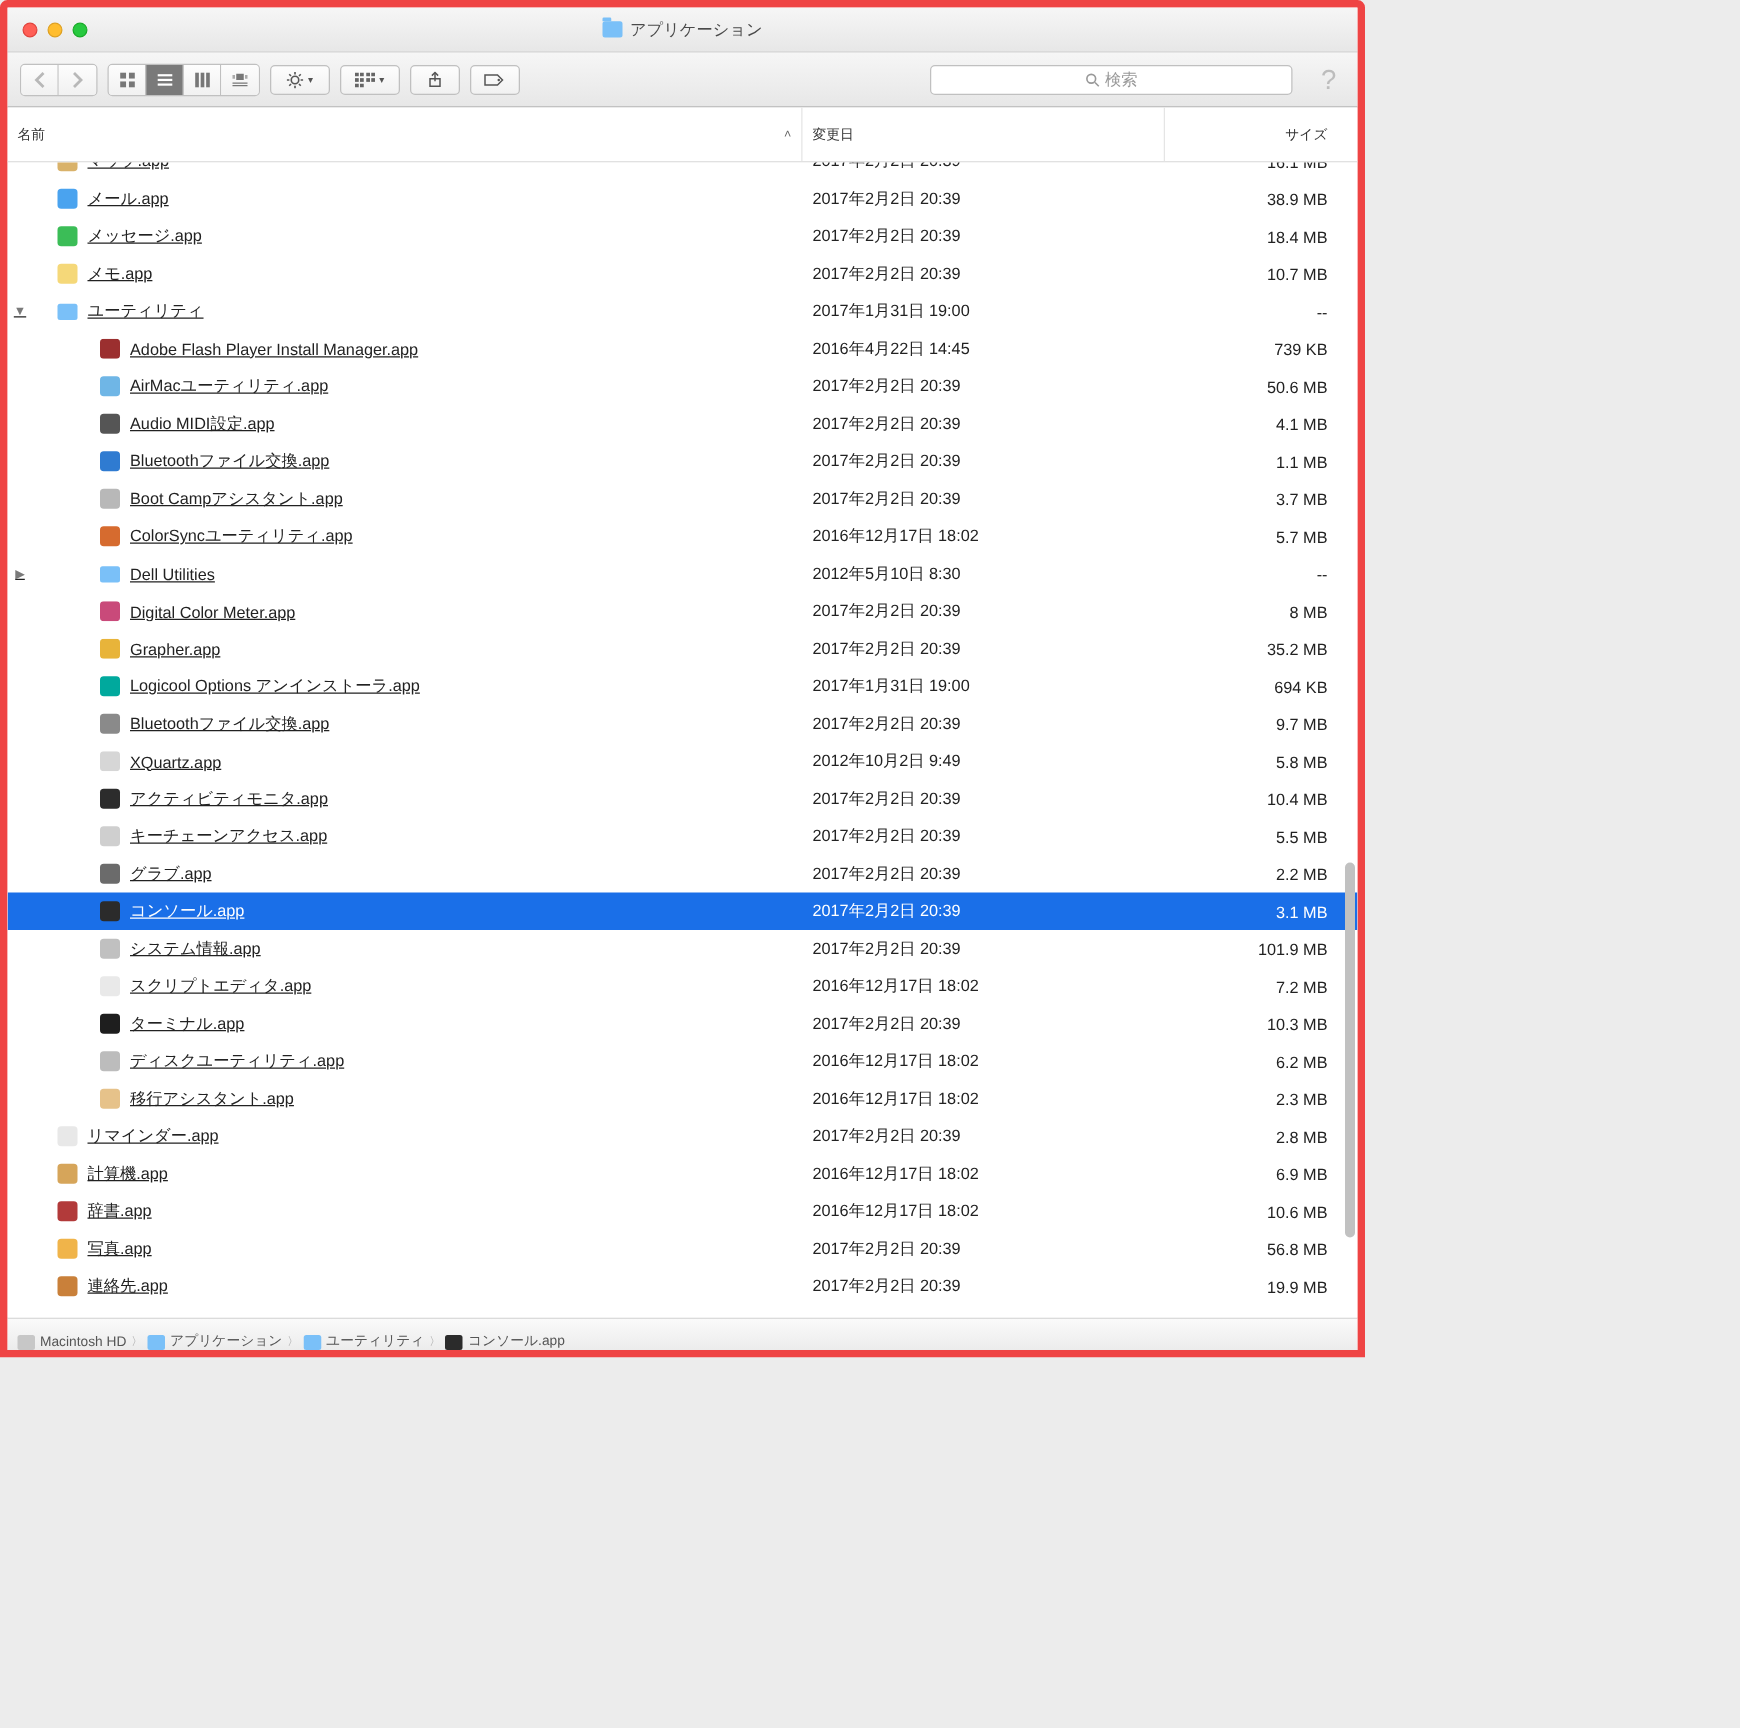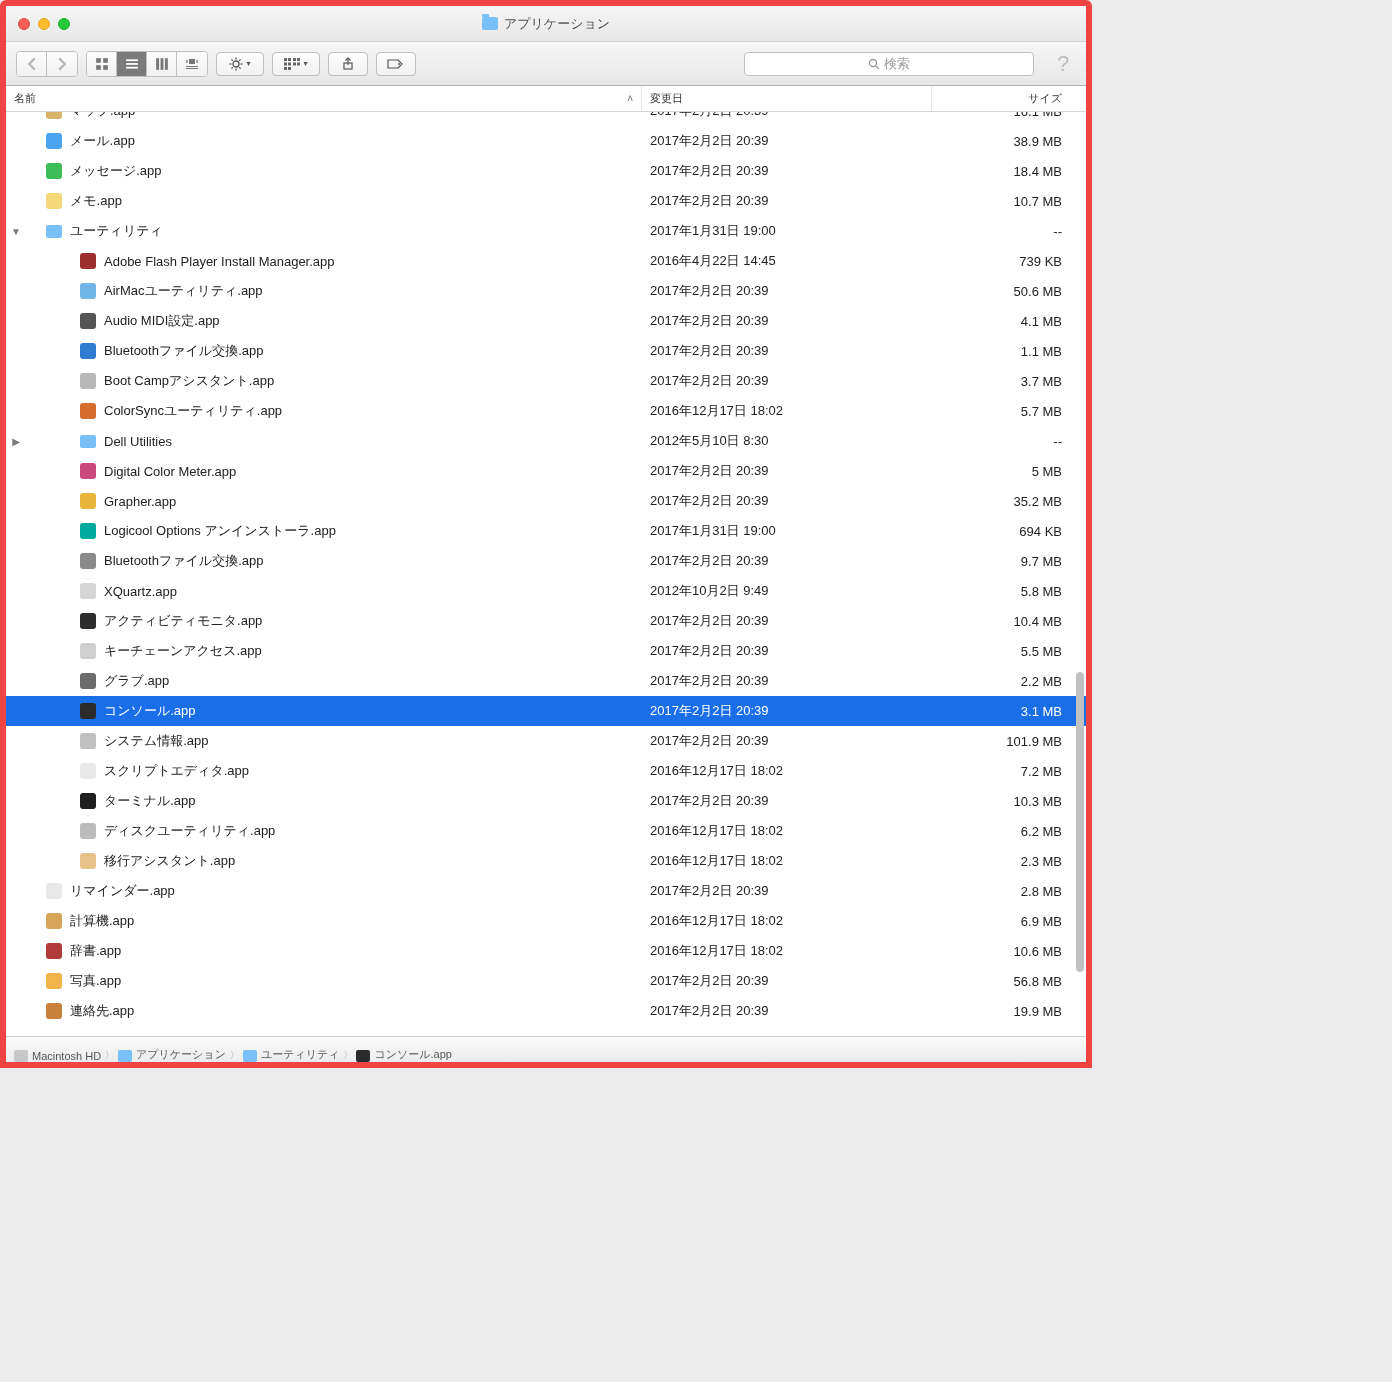--- a/index.html
+++ b/index.html
@@ -17,35 +17,35 @@
   .toolbar{height:44px;background:linear-gradient(#f6f6f6,#e7e7e7);border-bottom:1px solid #b0b0b0;display:flex;align-items:center;padding:0 10px;gap:8px;}
   .btn-group{display:flex;border:1px solid #c0c0c0;border-radius:4px;overflow:hidden;background:#fafafa;}
   .btn{height:24px;min-width:30px;display:flex;align-items:center;justify-content:center;border-right:1px solid #c0c0c0;color:#555;background:linear-gradient(#fdfdfd,#f1f1f1);}
   .btn:last-child{border-right:none;}
   .btn.active{background:#7a7a7a;color:#fff;}
   .btn svg{width:14px;height:14px;}
   .single-btn{border:1px solid #c0c0c0;border-radius:4px;height:24px;min-width:40px;display:flex;align-items:center;justify-content:center;background:linear-gradient(#fdfdfd,#f1f1f1);color:#555;}
   .spacer{flex:1;}
   .search{width:290px;height:24px;border:1px solid #c0c0c0;border-radius:4px;background:#fff;display:flex;align-items:center;justify-content:center;gap:4px;color:#999;font-size:13px;}
   .help{width:26px;height:26px;border-radius:50%;color:#bdbdbd;font-size:22px;display:flex;align-items:center;justify-content:center;margin-left:8px;}
-  .columns-header{height:26px;background:#fff;border-bottom:1px solid #d8d8d8;display:flex;font-size:11px;color:#333;}
+  .columns-header{height:44px;background:#fff;border-bottom:1px solid #d8d8d8;display:flex;font-size:11px;color:#333;}
   .col{display:flex;align-items:center;padding:0 8px;border-right:1px solid #e5e5e5;}
   .col.name{flex:0 0 636px;justify-content:space-between;}
   .col.date{flex:0 0 290px;}
   .col.size{flex:1;justify-content:flex-end;padding-right:24px;border-right:none;}
   .sort-arrow{font-size:10px;color:#666;}
   .filelist{height:924px;overflow:hidden;position:relative;background:#fff;}
   .row{height:30px;display:flex;align-items:center;font-size:13px;color:#222;}
   .row.sel{background:#1a6fe8;color:#fff;}
   .row .disc{width:20px;display:flex;justify-content:center;color:#7a7a7a;font-size:10px;}
   .row.sel .disc{color:#fff;}
   .row .indent{display:inline-block;}
   .row .ficon{width:16px;height:16px;margin-right:8px;border-radius:3px;flex-shrink:0;display:inline-flex;align-items:center;justify-content:center;font-size:9px;color:#fff;}
   .row .fname{flex:0 0 auto;}
-  .namecell{flex:0 0 636px;display:flex;align-items:center;overflow:hidden;white-space:nowrap;}
+  .namecell{flex:0 0 636px;display:flex;align-items:center;overflow:hidden;white-space:nowrap;text-decoration:underline;}
   .datecell{flex:0 0 290px;padding-left:8px;}
   .sizecell{flex:1;text-align:right;padding-right:24px;}
   .row.cut{margin-top:-16px;}
   .scrollbar-track{position:absolute;right:2px;top:560px;width:8px;height:300px;background:transparent;}
   .scrollbar-thumb{width:8px;height:300px;background:#c1c1c1;border-radius:4px;}
   .pathbar{height:26px;background:linear-gradient(#fafafa,#ececec);border-top:1px solid #cfcfcf;display:flex;align-items:flex-end;padding:0 8px;font-size:11px;color:#555;gap:4px;}
   .pathbar .sep{color:#999;font-size:9px;}
   .pathbar .picon{width:14px;height:12px;display:inline-block;border-radius:2px;}
 </style>
 </head>
@@ -301,21 +301,21 @@
         <div class="sizecell">--</div>
       </div>
       <div class="row">
         <div class="namecell">
           <span class="disc"></span>
           <span class="indent" style="width: 54px;"></span>
           <span class="ficon" style="background: rgb(201, 74, 122);"></span>
           <span class="fname">Digital Color Meter.app</span>
         </div>
         <div class="datecell">2017年2月2日 20:39</div>
-        <div class="sizecell">5 MB</div>
+        <div class="sizecell">8 MB</div>
       </div>
       <div class="row">
         <div class="namecell">
           <span class="disc"></span>
           <span class="indent" style="width: 54px;"></span>
           <span class="ficon" style="background: rgb(232, 180, 58);"></span>
           <span class="fname">Grapher.app</span>
         </div>
         <div class="datecell">2017年2月2日 20:39</div>
         <div class="sizecell">35.2 MB</div>

